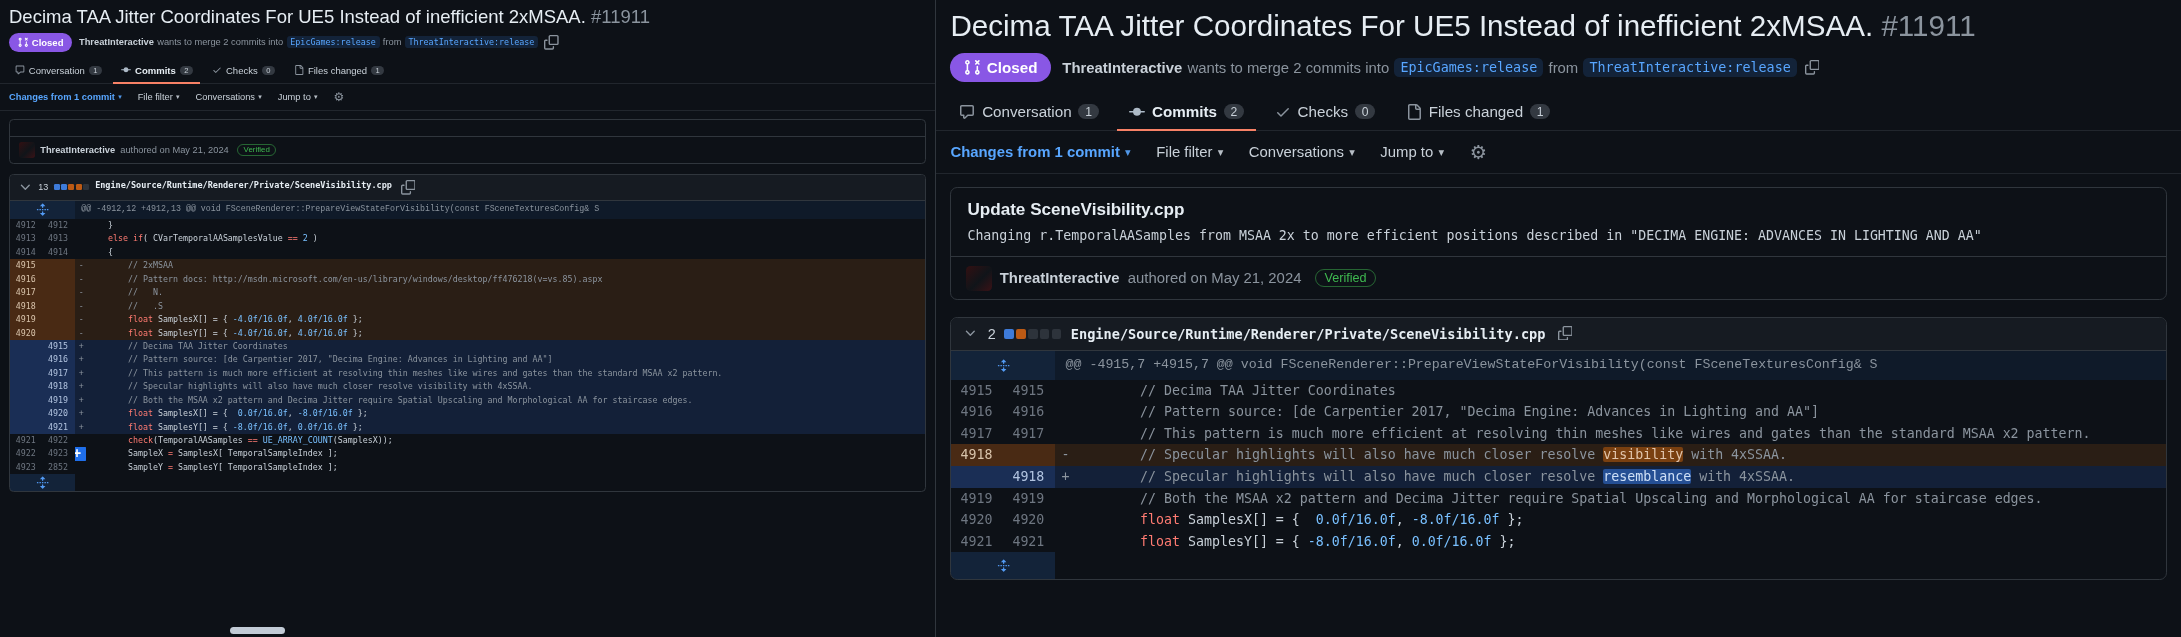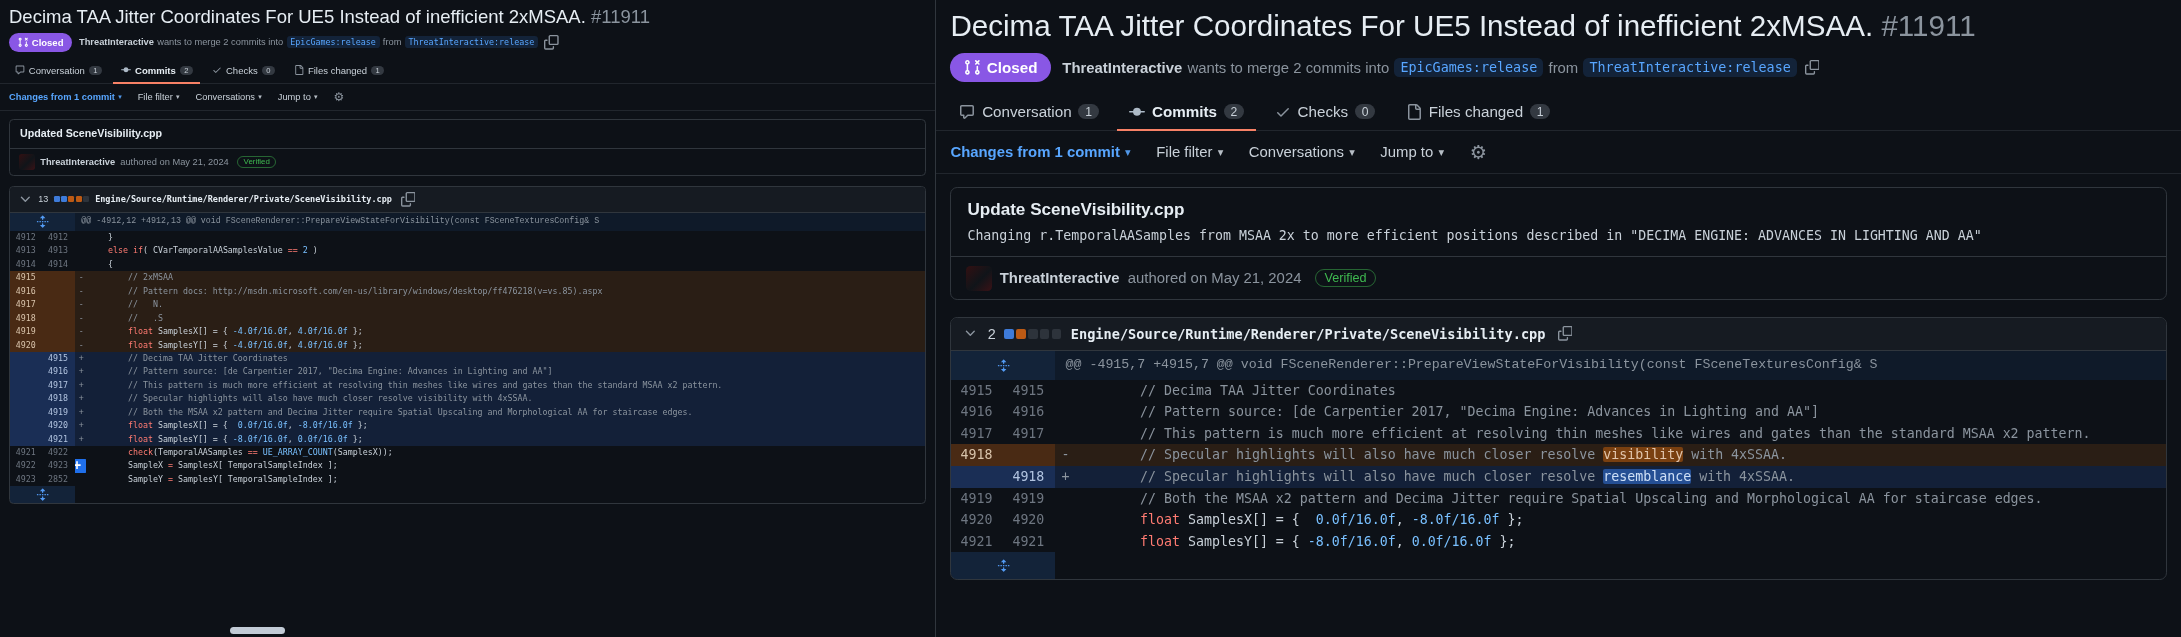--- a/index.html
+++ b/index.html
@@ -52,21 +52,21 @@
                color:#c9d1d9;white-space:pre-wrap}
   .commit-meta{border-top:1px solid #30363d;padding:.55em 1em;display:flex;align-items:center;gap:.55em;
                font-size:.93em;color:#8b949e}
   .avatar{width:1.7em;height:1.7em;border-radius:.3em;flex:none;
           background:linear-gradient(135deg,#321012 0%,#101419 55%,#3a1216 100%)}
   .commit-author{color:#c9d1d9;font-weight:700}
   .verified{margin-left:.4em;border:1px solid rgba(63,185,80,.5);color:#3fb950;border-radius:2em;
             padding:.08em .7em;font-size:.85em}
 
   .diff-box{border:1px solid #30363d;border-radius:.45em;margin-top:1.05em;overflow:hidden}
-  .file-header{display:flex;align-items:center;gap:.6em;background:#161b22;padding:.5em .75em;
+  .file-header{display:flex;gap:.6em;background:#161b22;padding:.5em .75em;
                border-bottom:1px solid #30363d}
   .collapse-btn{background:none;border:none;color:#8b949e;display:flex}
   .collapse-btn svg{width:1.1em;height:1.1em}
   .diffstat{display:inline-flex;align-items:center;gap:.4em}
   .diffstat-count{color:#c9d1d9;font-size:.9em}
   .squares{display:inline-flex}
   .sq{width:.6em;height:.6em;display:inline-block;margin-left:.14em;border-radius:.12em}
   .sq.add{background:#3e7bd9}.sq.del{background:#bd5a14}.sq.neutral{background:#2d333b}
   .file-path{font-family:"DejaVu Sans Mono","Liberation Mono",monospace;font-weight:700;font-size:.85em;color:#e6edf3}
 
@@ -183,21 +183,20 @@
       </button>
       <button class="tb-item">
         <span>Jump to</span>
         <span class="caret">▾</span>
       </button>
       <button class="gear">⚙</button>
     </div>
   <div class="content">
     <section class="commit-box">
       <div class="commit-main">
-        <div class="commit-title">Updated SceneVisibility.cpp</div>
       </div>
       <div class="commit-meta">
         <span class="avatar"></span>
         <a class="commit-author">ThreatInteractive</a>
         <span>authored on May 21, 2024</span>
         <span class="verified">Verified</span>
       </div>
     </section>
     <section class="diff-box">
       <div class="file-header">

